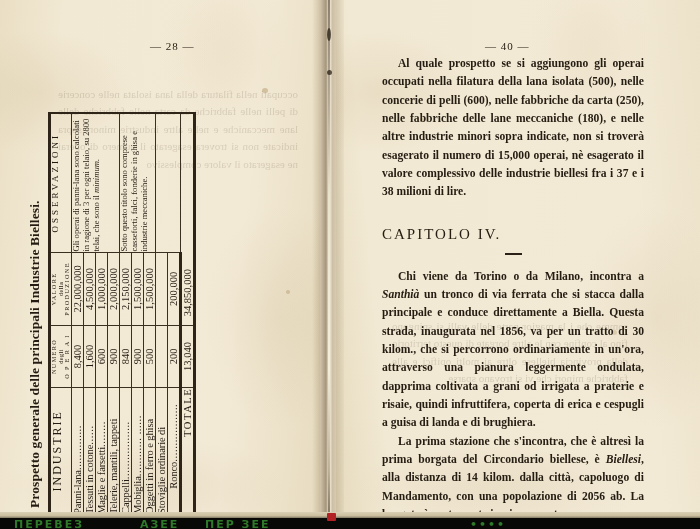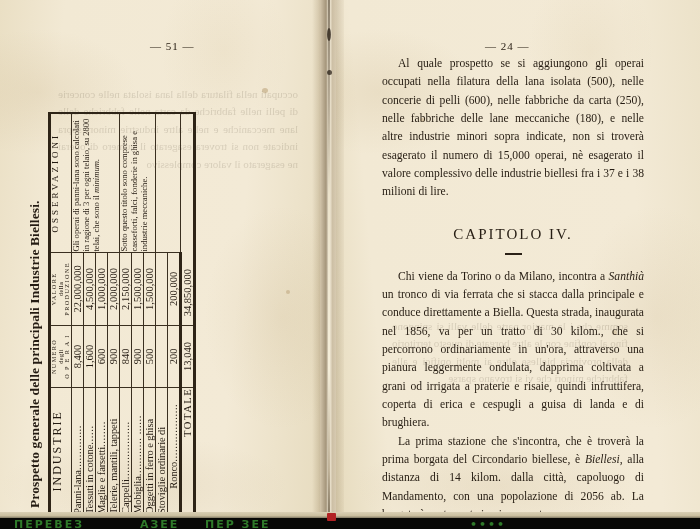--- a/index.html
+++ b/index.html
@@ -169,25 +169,25 @@
   #col-right {
     position: absolute;
     left: 382px; top: 55px; width: 262px;
     color: #251c12;
     font-family: "Liberation Serif", serif;
     font-size: 11.6px;
     line-height: 1.58;
     text-align: justify;
     text-justify: inter-word;
   }
-  #col-right p { margin: 0 0 0 0; text-indent: 16px; }
+  #col-right p { margin: 0 0 0 0; text-indent: 16px; font-weight: bold; }
   #col-right i { font-style: italic; }
   h2.chap {
     font-size: 15px; font-weight: normal; letter-spacing: 2px;
-    text-align: center; margin: 21px 0 0 0; text-indent: 0;
+    text-align: left; margin: 21px 0 0 0; text-indent: 0;
   }
   .rule-sm {
     width: 17px; height: 1.6px; background: #2b2117;
     margin: 7px auto 13px auto;
   }
   h3.sec {
     font-size: 11.4px; font-weight: bold; font-style: italic;
     text-align: center; letter-spacing: .4px;
     margin: 0 0 12px 0; text-indent: 0;
   }
@@ -229,22 +229,22 @@
   <div class="spot" style="left:420px;top:118px;width:5px;height:4px;background:rgba(150,112,56,.25);"></div>
   <div class="spot" style="left:612px;top:330px;width:5px;height:5px;background:rgba(150,112,56,.22);"></div>
 
   <div class="ghost" id="ghost-left">
     occupati nella filatura della lana isolata nelle concerie di pelli nelle fabbriche da carta nelle fabbriche delle lane meccaniche e nelle altre industrie minori sopra indicate non si trovera esagerato il numero di operai ne esagerato il valore complessivo
   </div>
   <div class="ghost" id="ghost-right">
     somme che i la magior parte delle valli si spingono fino al confine con le altre borgate di questo territorio della provincia biellese oltre ai molti opifici e alle fabbriche minori che vi si trovano sparse
   </div>
 
-  <div class="folio" id="folio-28">— 51 —</div>
-  <div class="folio" id="folio-29">— 24 —</div>
+  <div class="folio" id="folio-28">— 28 —</div>
+  <div class="folio" id="folio-29">— 40 —</div>
 
   <div id="table-wrap">
 
     <div id="tbl-title">Prospetto generale delle principali Industrie Biellesi.</div>
 
     <table class="fig">
       <thead>
         <tr>
           <th class="hd hd-ind outer-top thick-l" style="width:128px;">INDUSTRIE</th>
           <th class="hd hd-sm outer-top" style="width:62px;">
@@ -351,21 +351,21 @@
 
   <div id="col-right">
 
     <p>Al quale prospetto se si aggiungono gli operai occupati nella filatura della lana isolata (500), nelle concerie di pelli (600), nelle fabbriche da carta (250), nelle fabbriche delle lane meccaniche (180), e nelle altre industrie minori sopra indicate, non si troverà esagerato il numero di 15,000 operai, nè esagerato il valore complessivo delle industrie biellesi fra i 37 e i 38 milioni di lire.</p>
 
     <h2 class="chap">CAPITOLO IV.</h2>
     <div class="rule-sm"></div>
 
     <p><span>Chi viene da Torino o da Milano, incontra a </span><i>Santhià</i><span> un tronco di via ferrata che si stacca dalla principale e conduce direttamente a Biella. Questa strada, inaugurata nel 1856, va per un tratto di 30 kilom., che si percorrono ordinariamente in un'ora, attraverso una pianura leggermente ondulata, dapprima coltivata a grani od irrigata a praterie e risaie, quindi infruttifera, coperta di erica e cespugli a guisa di landa e di brughiera.</span></p>
 
-    <p><span>La prima stazione che s'incontra, che è troverà la prima borgata del Circondario biellese, è </span><i>Biellesi</i><span>, alla distanza di 14 kilom. dalla città, capoluogo di Mandamento, con una popolazione di 2056 ab. La borgata è posta parte in piano, parte</span></p>
+    <p><span>La prima stazione che s'incontra, che è altresì la prima borgata del Circondario biellese, è </span><i>Biellesi</i><span>, alla distanza di 14 kilom. dalla città, capoluogo di Mandamento, con una popolazione di 2056 ab. La borgata è posta parte in piano, parte</span></p>
   </div>
 
   <div id="below"></div>
   <div id="green-strip">
     <span class="green-glyph" style="left:14px;">ПЕРЕВЕЗ</span>
     <span class="green-glyph" style="left:140px;">АЗЕЕ</span>
     <span class="green-glyph" style="left:205px;">ПЕР ЗЕЕ</span>
     <span class="green-glyph" style="left:470px;">••••</span>
   </div>
   <div id="red-tab"></div>

